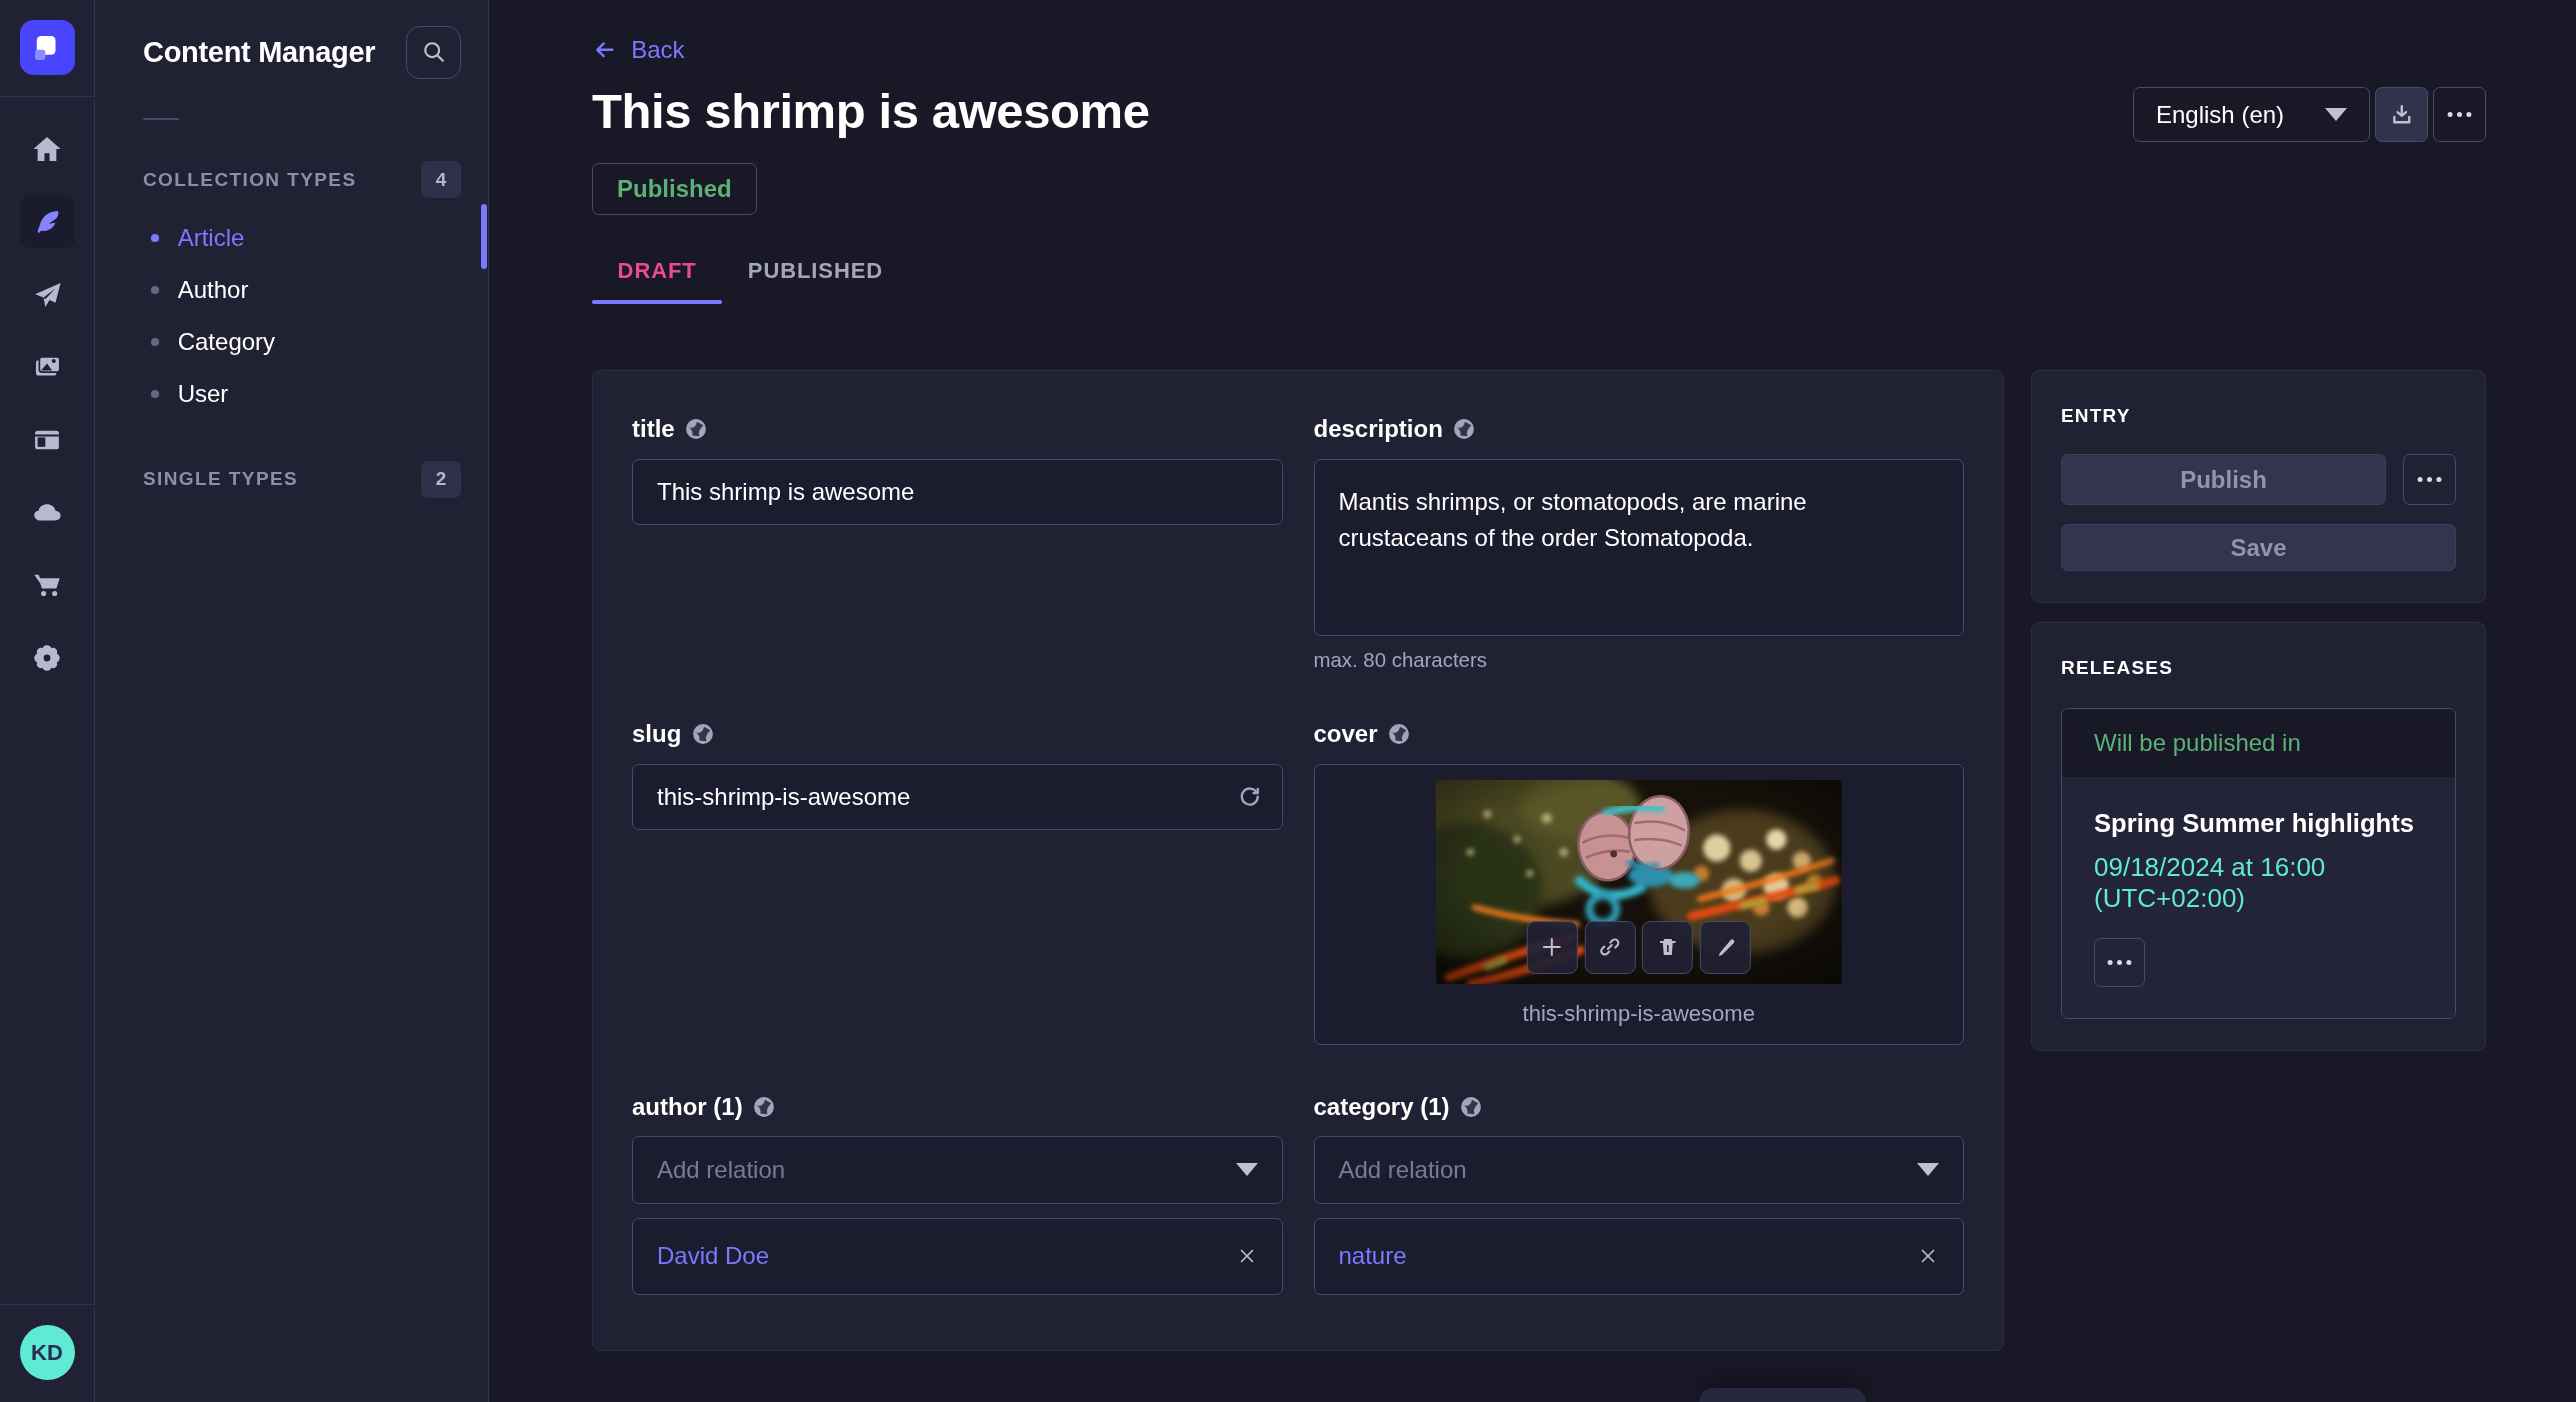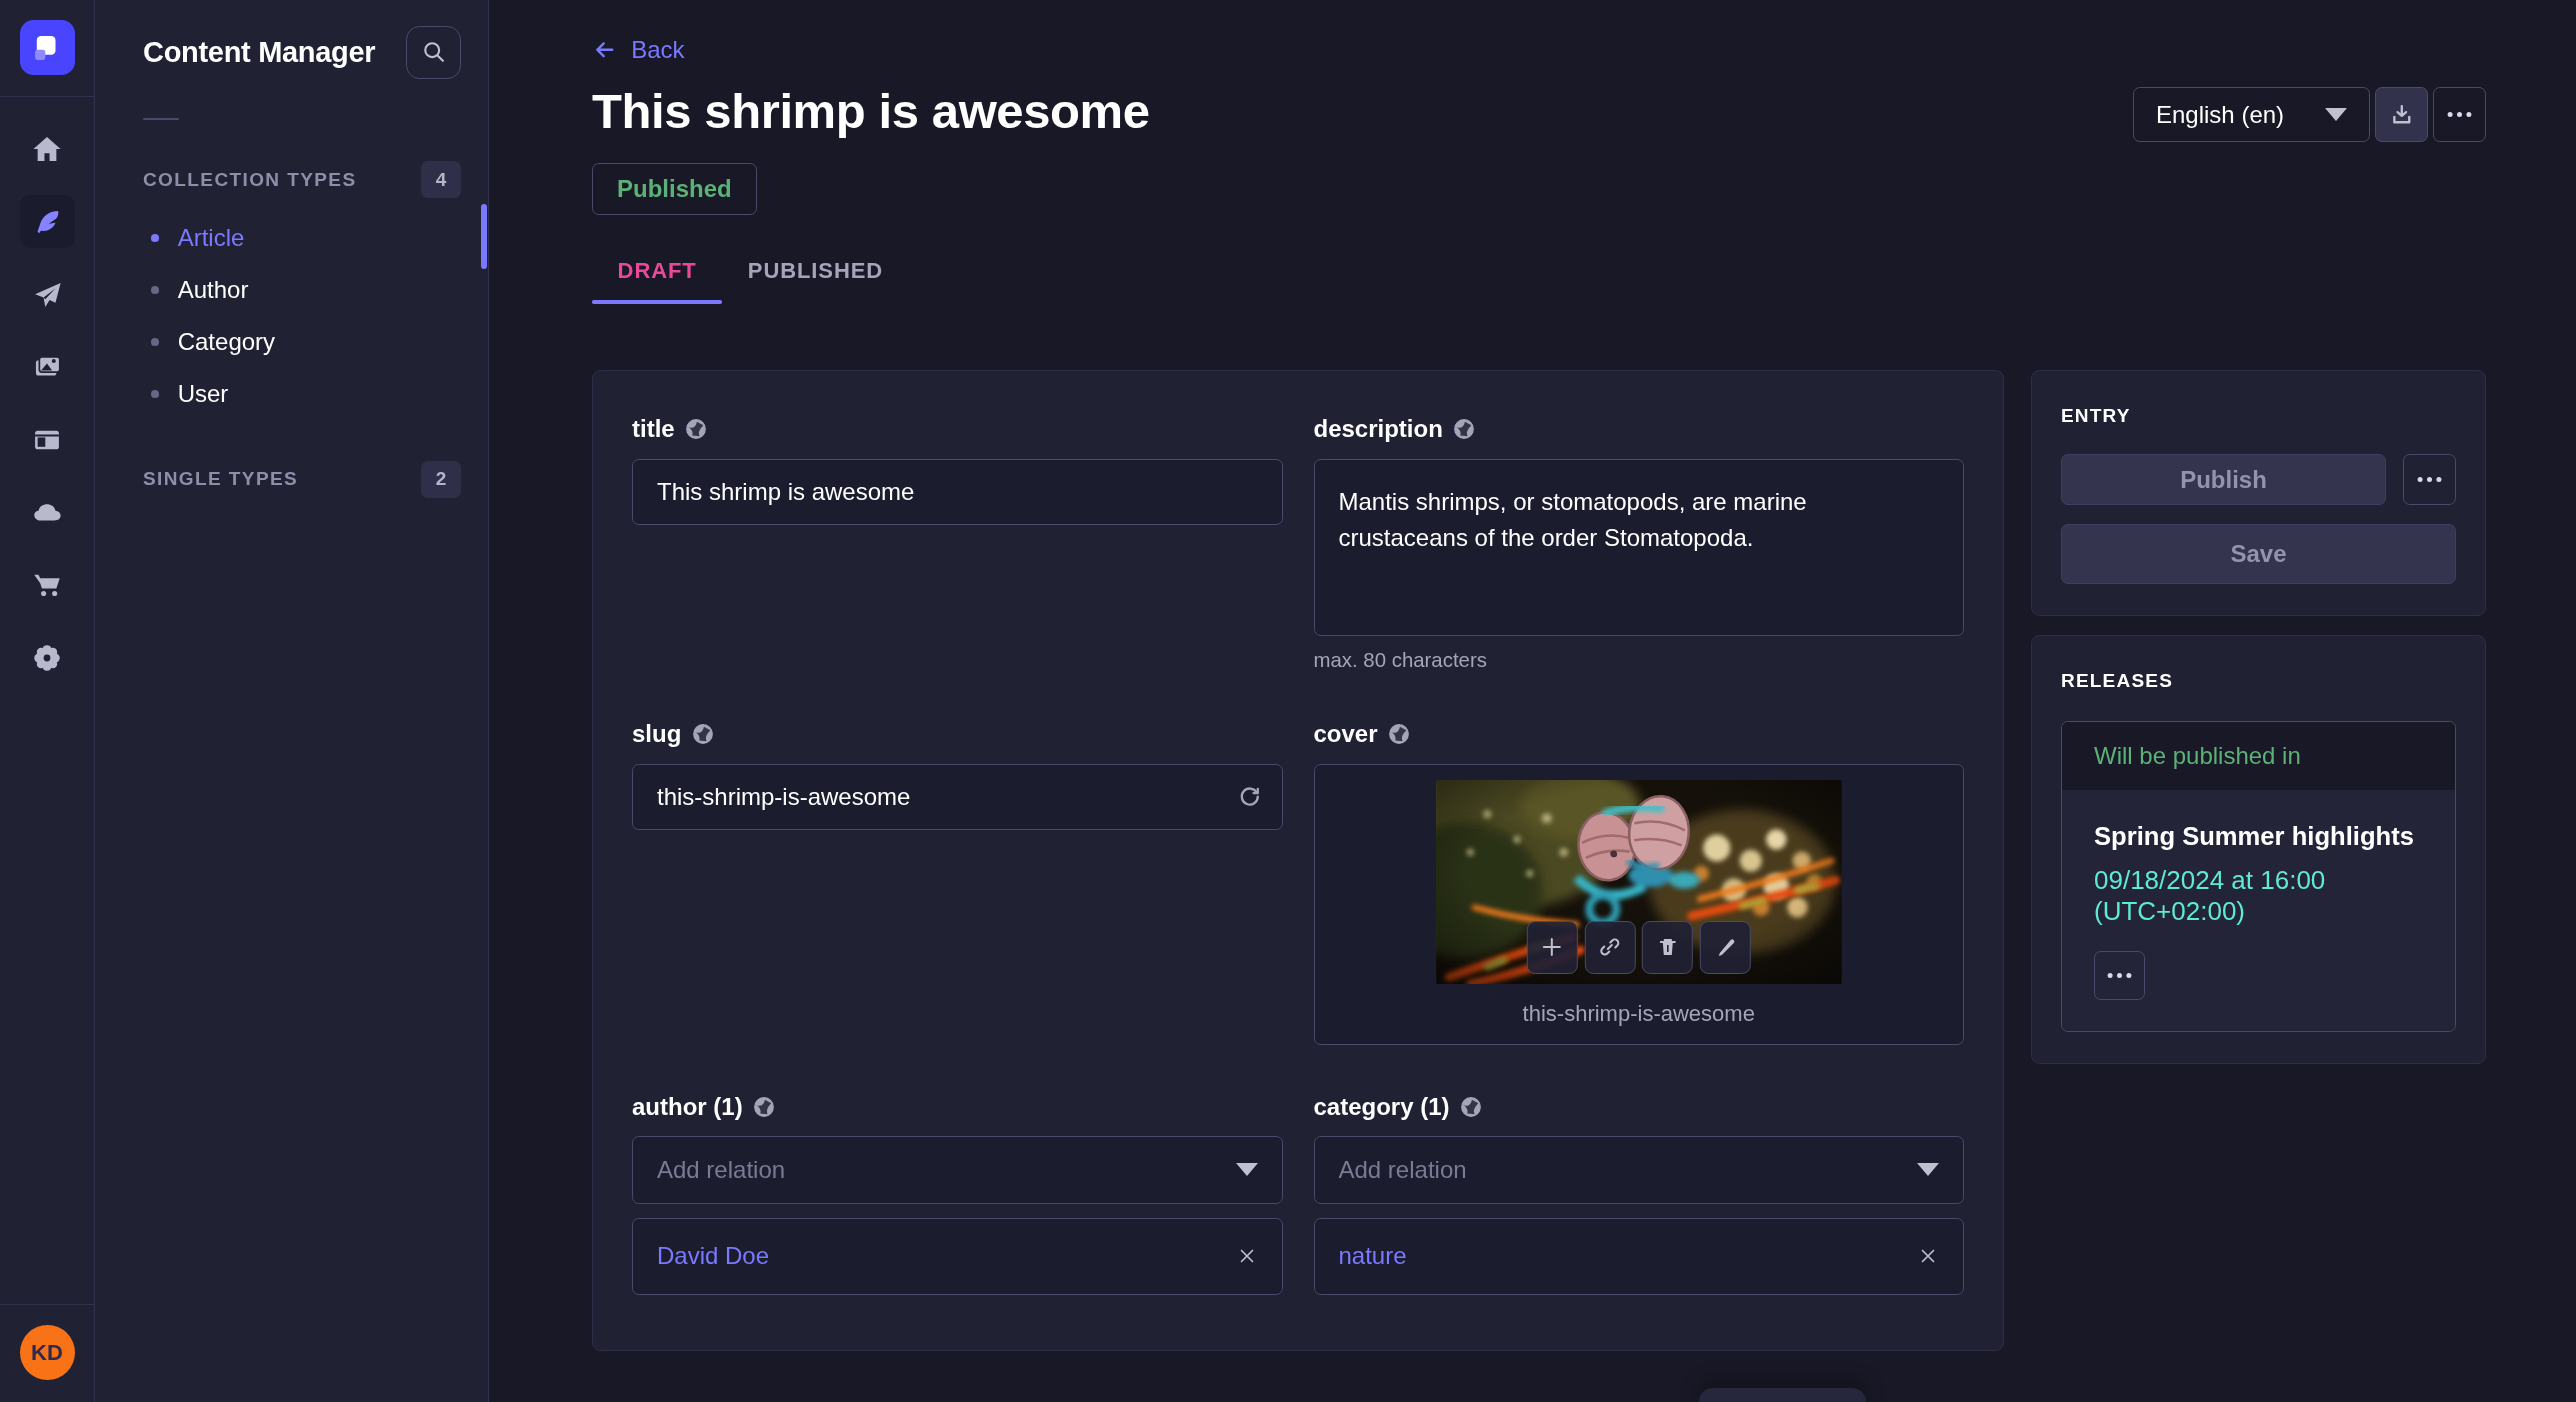--- a/index.html
+++ b/index.html
@@ -28,21 +28,21 @@
     width:55px; height:53px; border-radius:10.2px;
     display:flex; align-items:center; justify-content:center; cursor:pointer;
   }
   .rail-item.active { background:#1b1b2e; }
   .rail-item svg { width:34px; height:34px; }
   .rail-icon { fill:#b9b9ce; }
   .rail-icon.accent { fill:#8583ff; }
   .rail-bottom { margin-top:auto; width:100%; display:flex; flex-direction:column; align-items:center; }
   .rail-bottom-divider { width:95px; height:0.9px; background:#32324d; }
   .avatar {
-    width:55px; height:55px; border-radius:50%; background:#f97316;
+    width:55px; height:55px; border-radius:50%; background:#5eead4;
     color:#2b2b52; font-weight:700; font-size:22px;
     display:flex; align-items:center; justify-content:center; margin:20.4px 0 22px 0;
     cursor:pointer;
   }
 
   
   .sidebar {
     width:394px; background:#212134; border-right:0.9px solid #32324d; flex-shrink:0;
     position:relative; padding:25.6px 0 0 0;
   }
@@ -154,21 +154,21 @@
     height:51px; border-radius:6.8px; background:#34344f; border:0.9px solid #3f3f60;
     color:#9393ab; font-size:24px; font-weight:600;
     display:flex; align-items:center; justify-content:center; cursor:pointer;
     font-family:"Liberation Sans", sans-serif;
   }
   .publish-btn { flex:1; }
   .entry-more {
     width:53px; height:51px; border-radius:6.8px; border:0.9px solid #4a4a6a; background:transparent;
     display:flex; align-items:center; justify-content:center; cursor:pointer;
   }
-  .save-btn { width:100%; margin-top:19px; height:60px; }
+  .save-btn { width:100%; margin-top:19px; height:47px; }
   .dots { width:5.1px; height:5.1px; border-radius:50%; background:#d9d9ee; box-shadow:-9.4px 0 #d9d9ee, 9.4px 0 #d9d9ee; }
 
   .release-card { margin-top:29px; border:0.9px solid #4a4a6a; border-radius:6.8px; overflow:hidden; }
   .release-head { background:#181826; height:68px; display:flex; align-items:center; padding:0 32px; }
   .release-status { color:#5cb176; font-size:24px; }
   .release-body { background:#242438; padding:32px 32px 31px 32px; }
   .release-name { font-size:25.6px; font-weight:700; }
   .release-date { font-size:26px; color:#5eead4; margin-top:13.6px; }
   .release-more {
     margin-top:24px; width:51px; height:49px; border-radius:6.8px; border:0.9px solid #4a4a6a;

